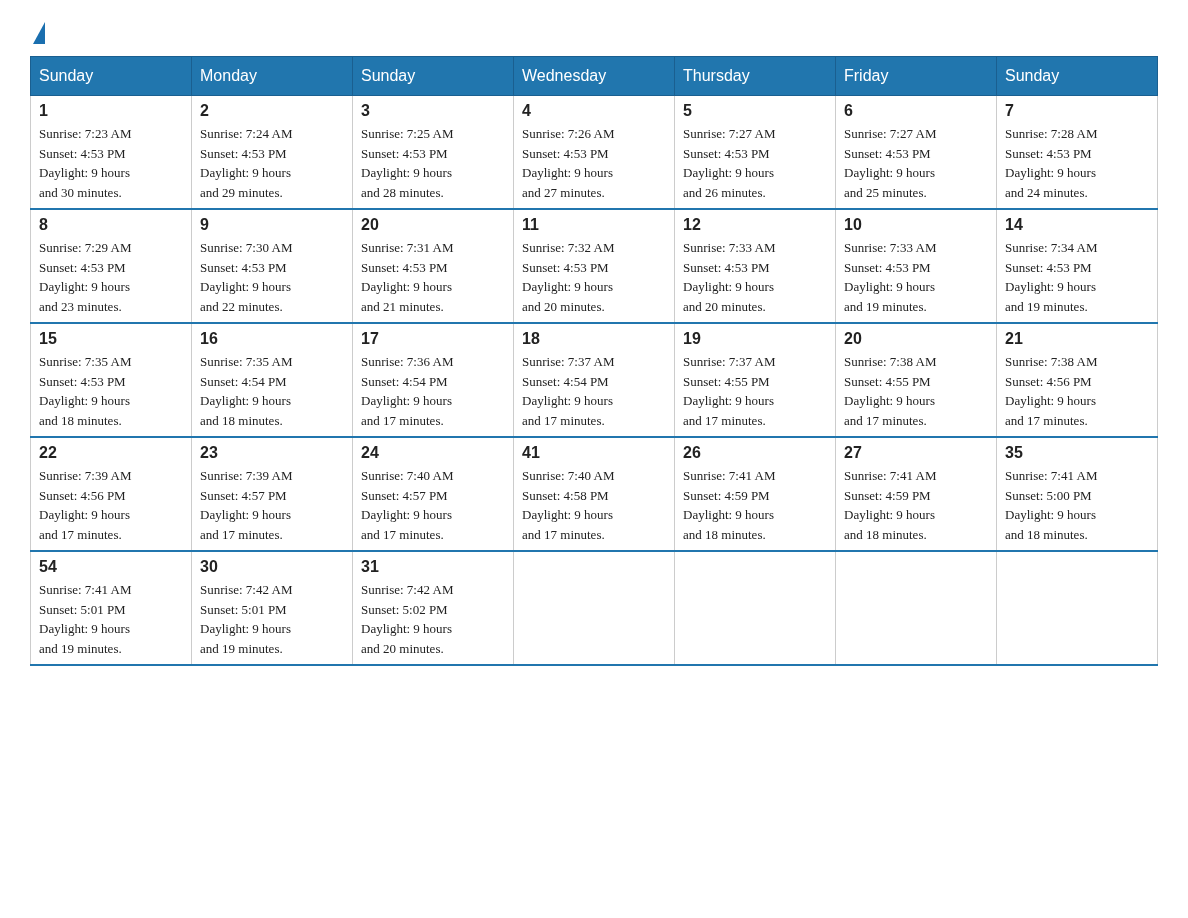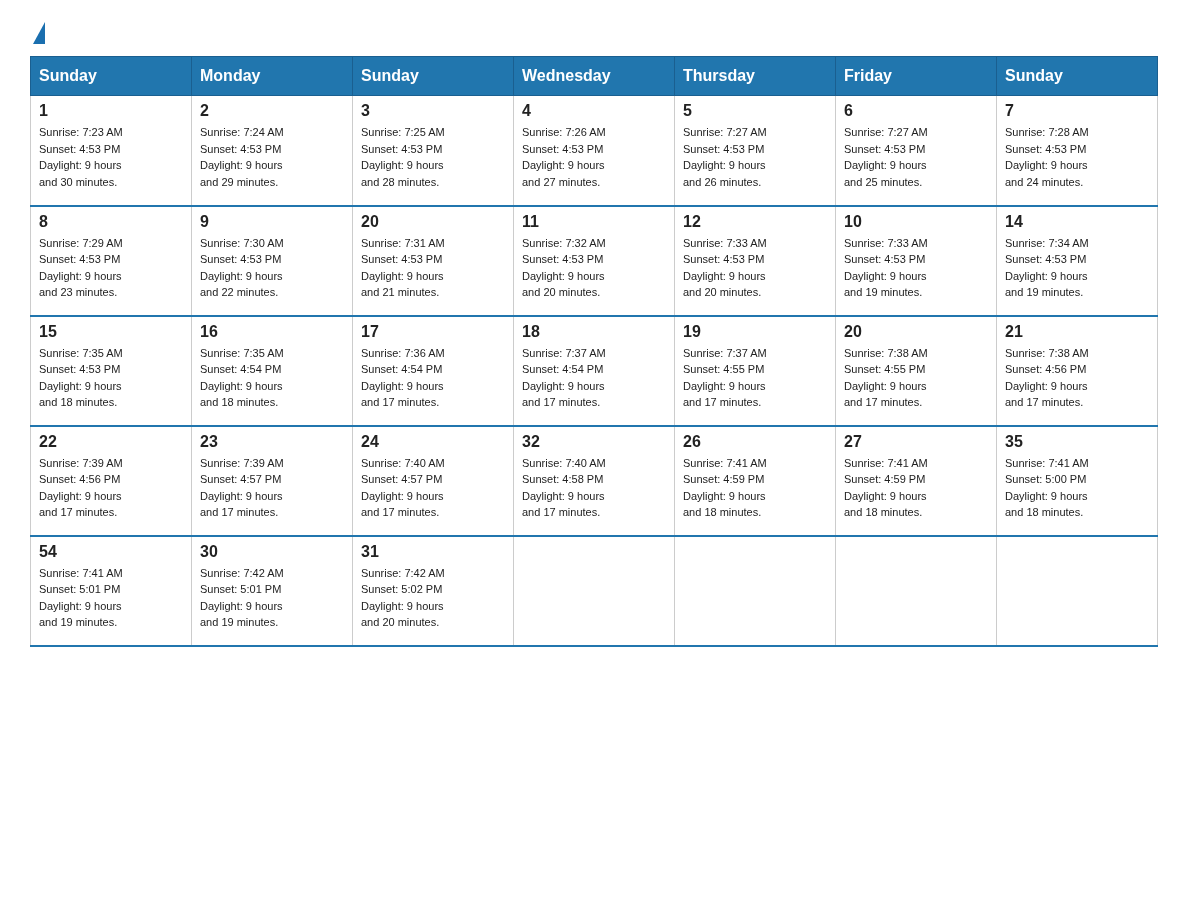--- a/index.html
+++ b/index.html
@@ -65,21 +65,21 @@
     }
     table {
       width: 100%;
       border-collapse: collapse;
       table-layout: fixed;
     }
     thead tr th {
       background-color: #2176ae;
       color: #fff;
       font-size: 16px;
-      font-weight: bold;
+      font-weight: normal;
       padding: 10px 8px;
       text-align: left;
       border: 1px solid #1a5f90;
     }
     tbody tr td {
       vertical-align: top;
       padding: 6px 8px;
       border: 1px solid #ccc;
       font-size: 13px;
       color: #222;
@@ -87,22 +87,23 @@
     }
     tbody tr {
       border-bottom: 2px solid #2176ae;
     }
     .day-num {
       font-size: 16px;
       font-weight: bold;
       margin-bottom: 4px;
     }
     .day-info {
-      font-size: 11px;
+      font-size: 13px;
       line-height: 1.5;
+      font-family: Liberation Serif, serif;
     }
     td.empty {
       background: #fff;
     }
   </style>
 </head>
 <body>
 
 <div class="header">
   <div class="logo">
@@ -229,21 +230,21 @@
       </td>
         <td>
         <div class="day-num">23</div>
         <div class="day-info">Sunrise: 7:39 AM<br>Sunset: 4:57 PM<br>Daylight: 9 hours<br>and 17 minutes.</div>
       </td>
         <td>
         <div class="day-num">24</div>
         <div class="day-info">Sunrise: 7:40 AM<br>Sunset: 4:57 PM<br>Daylight: 9 hours<br>and 17 minutes.</div>
       </td>
         <td>
-        <div class="day-num">32</div>
+        <div class="day-num">41</div>
         <div class="day-info">Sunrise: 7:40 AM<br>Sunset: 4:58 PM<br>Daylight: 9 hours<br>and 17 minutes.</div>
       </td>
         <td>
         <div class="day-num">26</div>
         <div class="day-info">Sunrise: 7:41 AM<br>Sunset: 4:59 PM<br>Daylight: 9 hours<br>and 18 minutes.</div>
       </td>
         <td>
         <div class="day-num">27</div>
         <div class="day-info">Sunrise: 7:41 AM<br>Sunset: 4:59 PM<br>Daylight: 9 hours<br>and 18 minutes.</div>
       </td>

